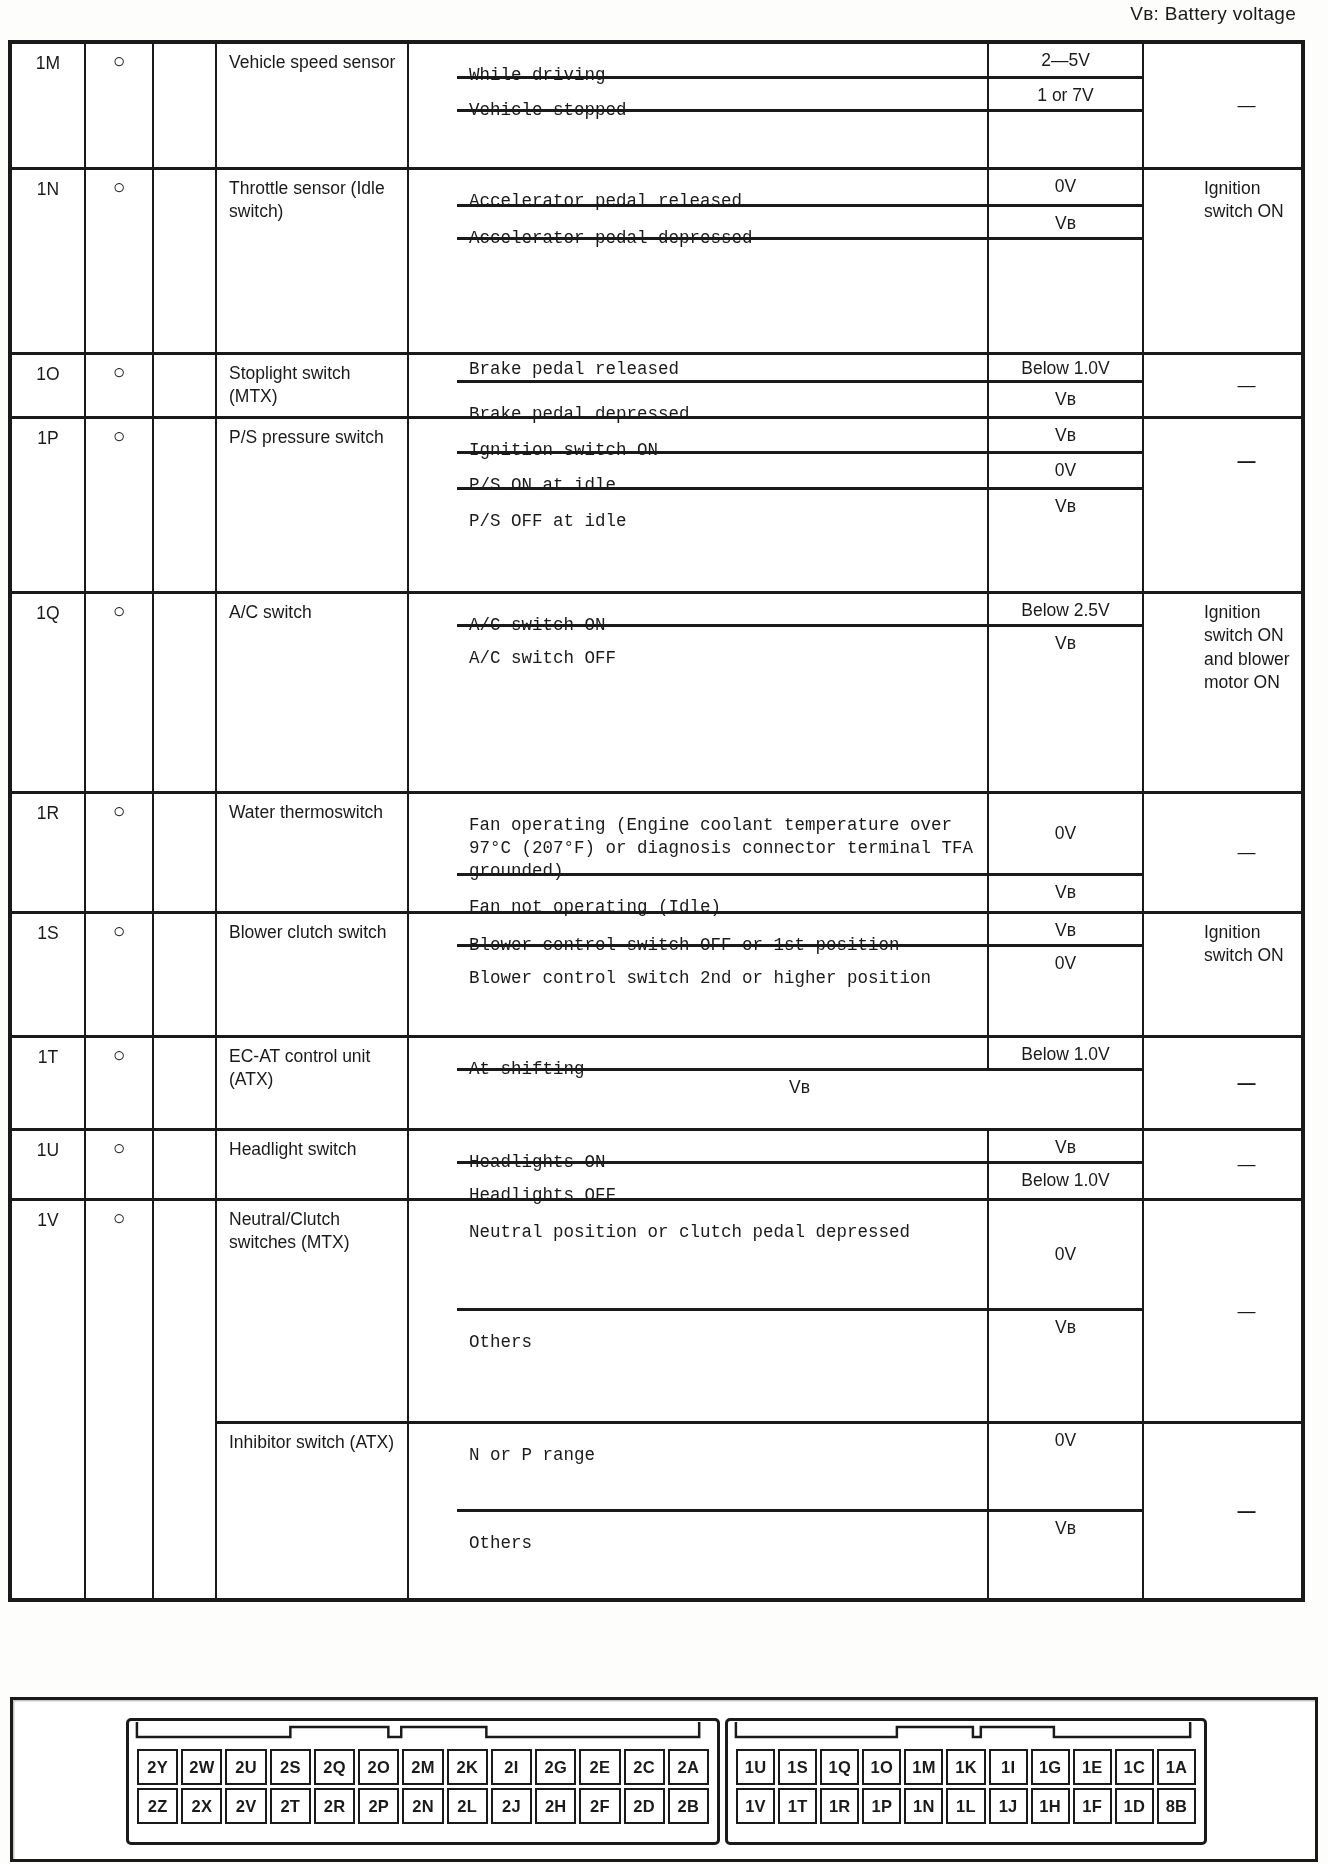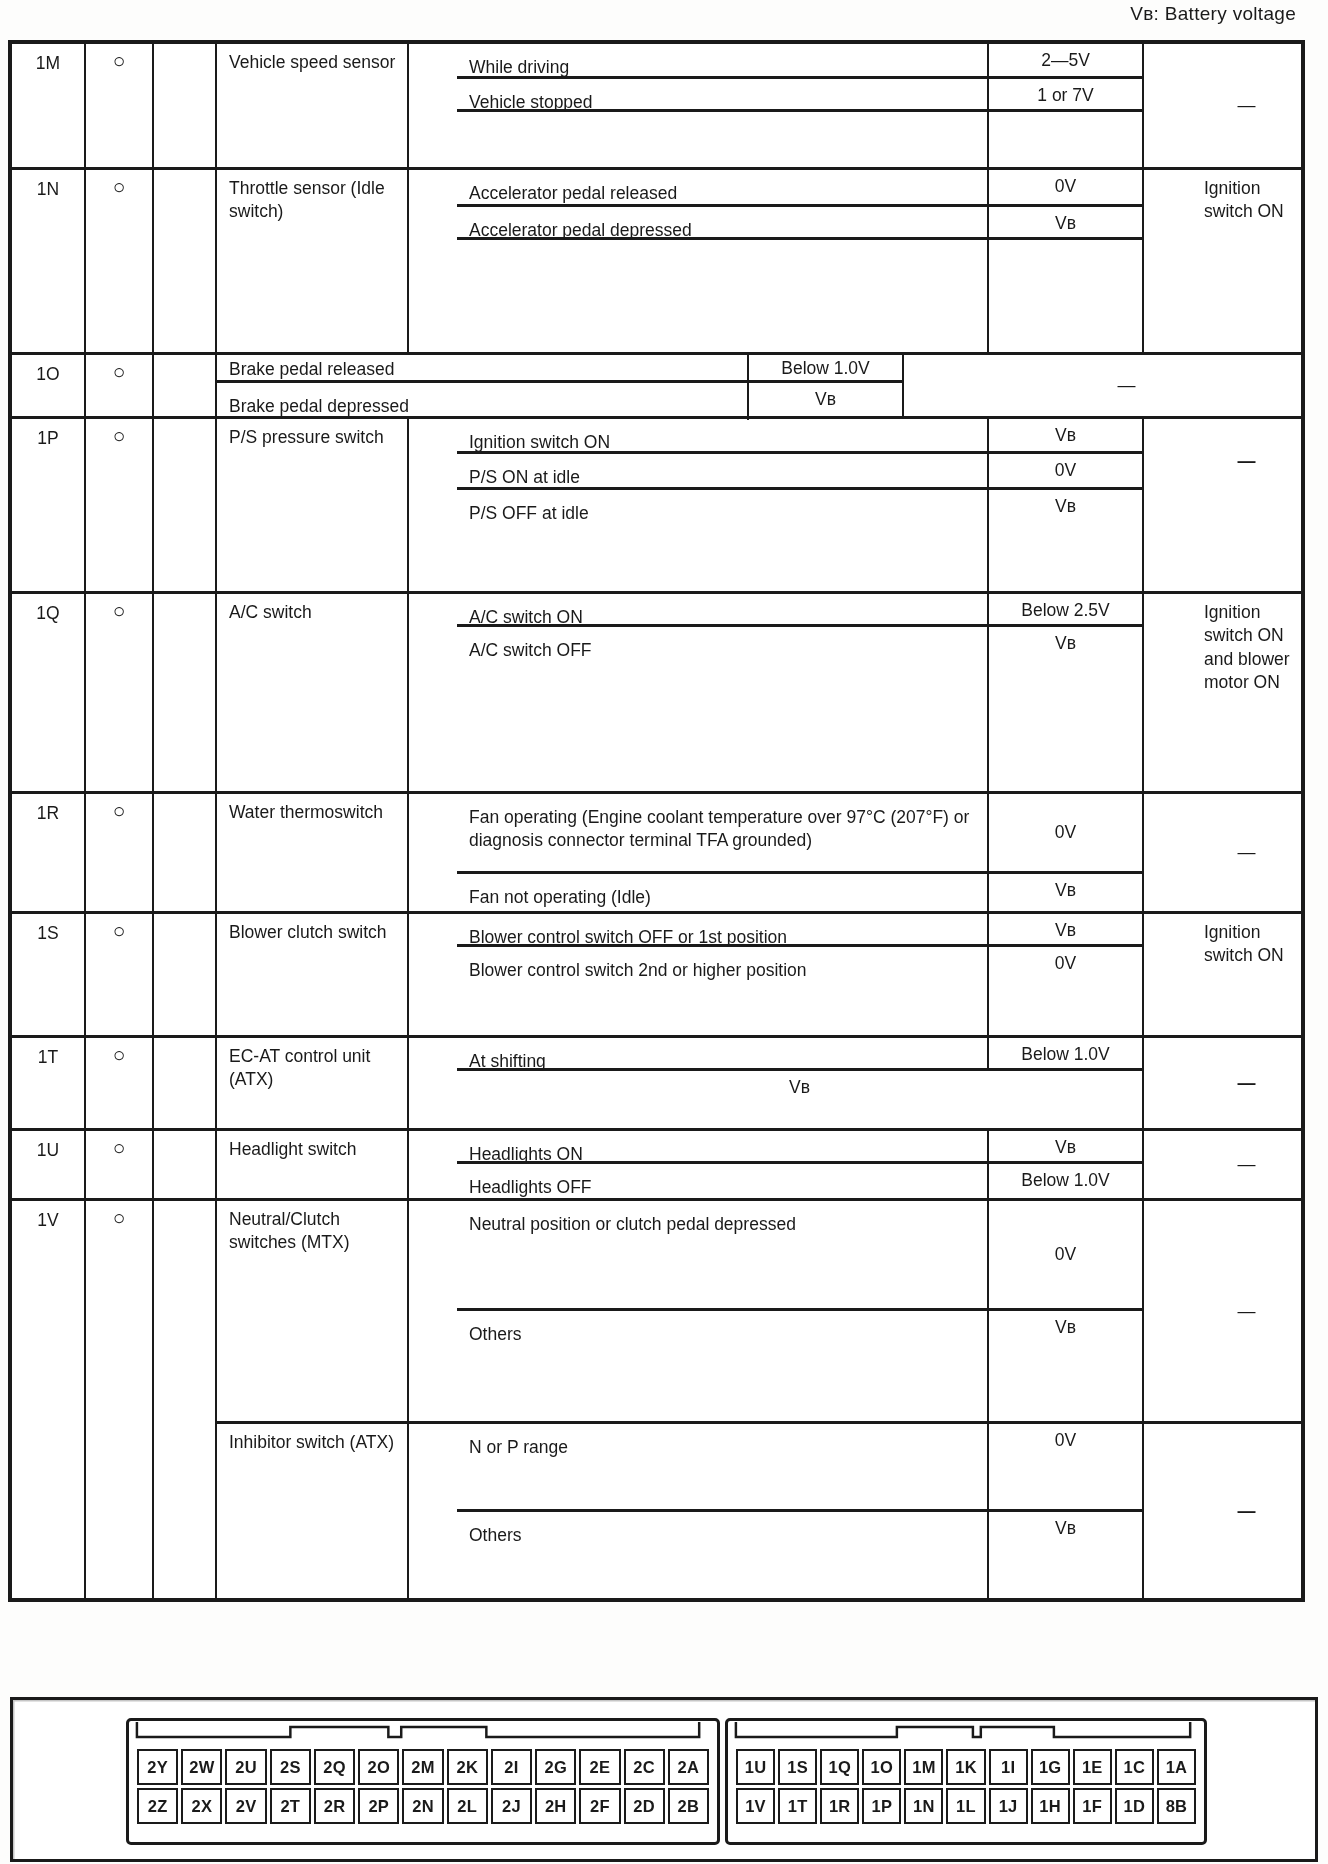--- a/index.html
+++ b/index.html
@@ -45,21 +45,21 @@
   .connto{
     width:192px; border-right:2px solid var(--ink);
     padding:7px 10px 0 12px; font-size:17.5px; line-height:1.32;
   }
   .subcol{ width:687px; display:flex; flex-direction:column; border-right:2px solid var(--ink); }
   .sub{ display:flex; }
   .sub.b{ border-bottom:3px solid var(--ink); }
   .sub.grow{ flex:1; }
   .cond{
     width:532px; border-right:2px solid var(--ink);
-    padding:12px 12px 2px 12px; font-size:17.5px; line-height:1.32;
+    padding:20px 12px 2px 12px; font-size:17.5px; line-height:1.32;font-family:Liberation Mono, monospace;
   }
   .volt{ flex:1; text-align:center; padding-top:6px; font-size:17.5px; }
   .sub.vmid .volt{ padding:0; display:flex; align-items:center; justify-content:center; }
   .remark{ flex:1; padding:7px 8px 0 12px; font-size:17.5px; line-height:1.34; }
   .remark.dash{
     display:flex; align-items:center; justify-content:center;
     padding:0; font-size:18px;
   }
   .remark.dash.bold{ font-weight:700; }
   .remark.dash.hi{ align-items:flex-start; padding-top:30px; }
@@ -144,20 +144,21 @@
       </div>
     </div>
   </div>
 
   <div class="trow" style="height:64px">
     <div class="c term">1O</div>
     <div class="c inputc">○</div>
     <div class="c outputc"></div>
     <div class="rowbody">
       <div class="group">
+        <div class="connto">Stoplight switch (MTX)</div>
         <div class="subcol">
           <div class="sub b" style="height:28px">
             <div class="cond" style="padding-top:3px">Brake pedal released</div>
             <div class="volt" style="padding-top:3px">Below 1.0V</div>
           </div>
           <div class="sub grow">
             <div class="cond">Brake pedal depressed</div>
             <div class="volt">Vʙ</div>
           </div>
         </div>

